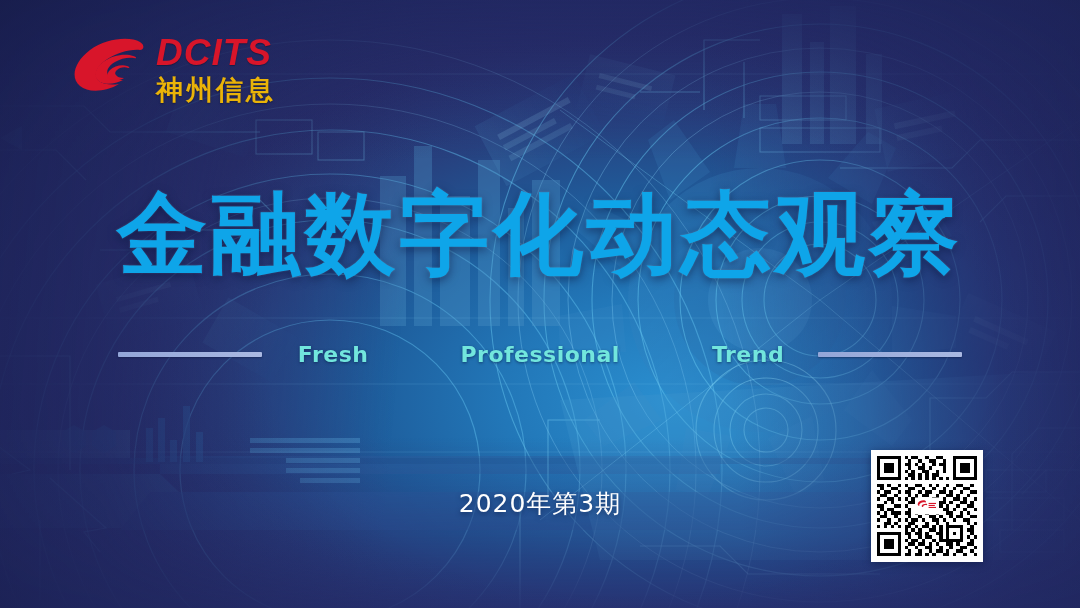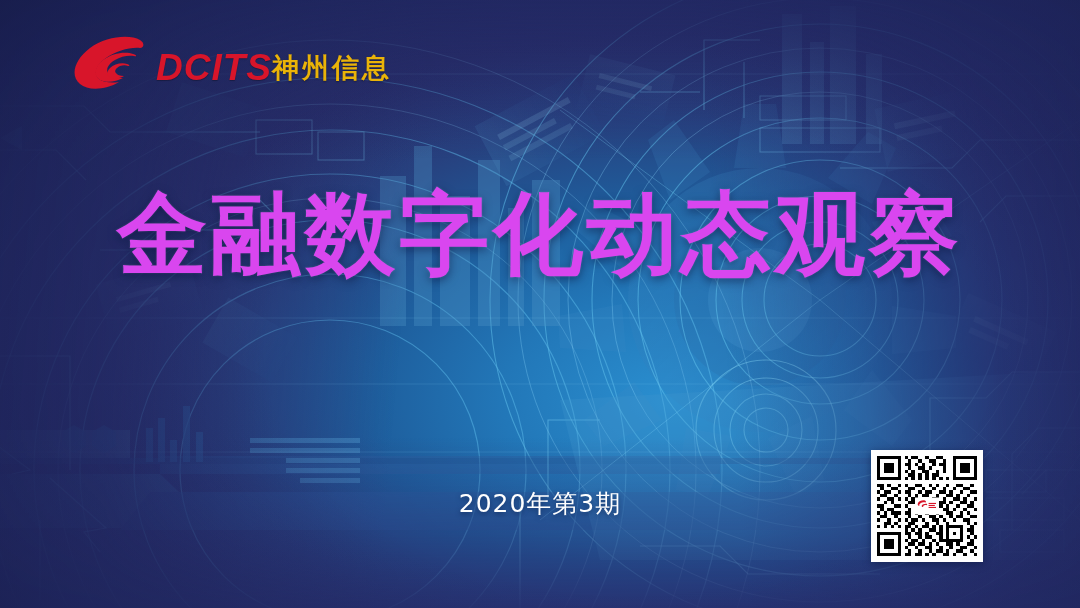--- a/index.html
+++ b/index.html
@@ -41,40 +41,40 @@
   }
   .art{position:absolute;inset:0;}
   .art svg{display:block;width:1080px;height:608px;}
 
   
   .logo{
     position:absolute;left:72px;top:34px;
     display:flex;align-items:center;gap:10px;
   }
   .logo-mark{width:74px;height:66px;flex:0 0 auto;}
-  .logo-text{display:flex;flex-direction:row;line-height:1;}
+  .logo-text{display:flex;flex-direction:column;line-height:1;}
   .logo-en{
     font-size:37px;font-weight:bold;font-style:italic;
     letter-spacing:1px;color:#d8152a;
     font-family:"Liberation Sans","DejaVu Sans",sans-serif;
     text-shadow:0 1px 1px rgba(0,0,0,.28);
   }
   .logo-cn{
     margin-top:5px;
     font-size:27px;font-weight:bold;color:#eab308;
     letter-spacing:3px;
     font-family:"DejaVu Sans","Liberation Sans",sans-serif;
     text-shadow:0 1px 2px rgba(0,0,0,.35);
   }
 
   
   .title{
     position:absolute;left:0;right:0;top:186px;
     text-align:center;
-    color:#d946ef;
+    color:#0ea5e9;
     font-family:"DejaVu Sans","Liberation Sans",sans-serif;
     font-weight:bold;
     font-size:90px;
     line-height:1.06;
     letter-spacing:4px;
     text-shadow:0 3px 10px rgba(10,20,60,.55), 0 0 2px rgba(255,255,255,.25);
     white-space:nowrap;
   }
 
   
@@ -384,20 +384,29 @@
       </svg>
     </div>
     <div class="logo-text">
       <span class="logo-en">DCITS</span>
       <span class="logo-cn">神州信息</span>
     </div>
   </div>
 
   <div class="title">金融数字化动态观察</div>
 
+  <div class="tagline">
+    <span class="rule left"></span>
+    <span class="tag">Fresh</span>
+    <span class="tag-gap"></span>
+    <span class="tag">Professional</span>
+    <span class="tag-gap"></span>
+    <span class="tag">Trend</span>
+    <span class="rule right"></span>
+  </div>
 
   <div class="issue">2020年第3期</div>
 
   <div class="qr">
     <svg viewBox="0 0 29 29" shape-rendering="crispEdges" xmlns="http://www.w3.org/2000/svg">
       <rect width="29" height="29" fill="#ffffff"></rect>
       <g fill="#000000">
 
         <rect x="0" y="0" width="7" height="1"></rect>
           <rect x="0" y="6" width="7" height="1"></rect>

